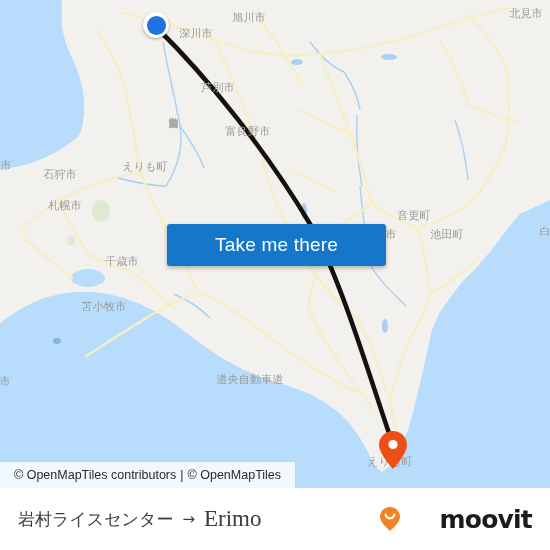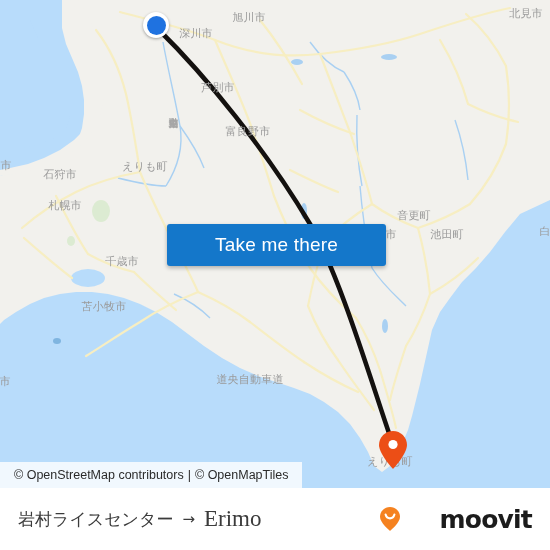--- a/index.html
+++ b/index.html
@@ -291,21 +291,21 @@
     <div id="dest-marker" style="left:378px;top:430px;">
       <svg viewBox="0 0 30 40" width="30" height="40">
         <path d="M15 1 C 7.3 1 1 7.3 1 15 C 1 24 15 39 15 39 C 15 39 29 24 29 15 C 29 7.3 22.7 1 15 1 Z" fill="#ec4e16"></path>
         <circle cx="15" cy="14.5" r="4.6" fill="#ffffff"></circle>
       </svg>
     </div>
 
     <button id="cta-button">Take me there</button>
 
     <div id="attribution">
-      <span>© OpenStreetMap contributors</span>
+      <span>© OpenMapTiles contributors</span>
       <span class="sep">|</span>
       <span>© OpenMapTiles</span>
     </div>
   </div>
 
   <div id="footer">
     <div id="route-summary">
       <span>岩村ライスセンター</span>
       <span class="arrow">→</span>
       <span class="dest">Erimo</span>

